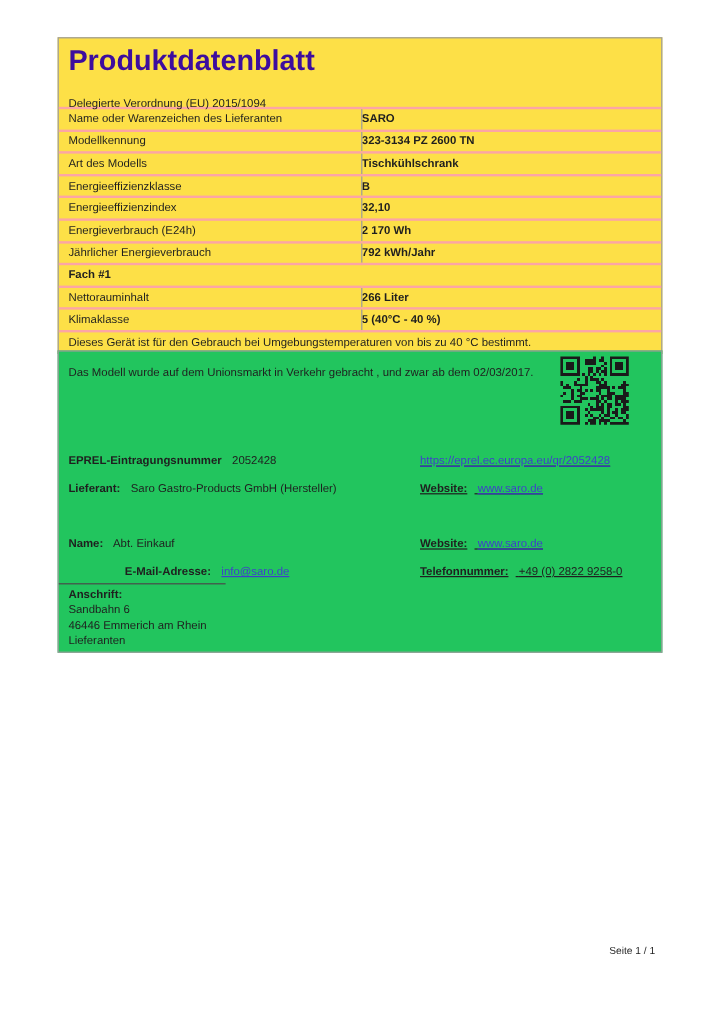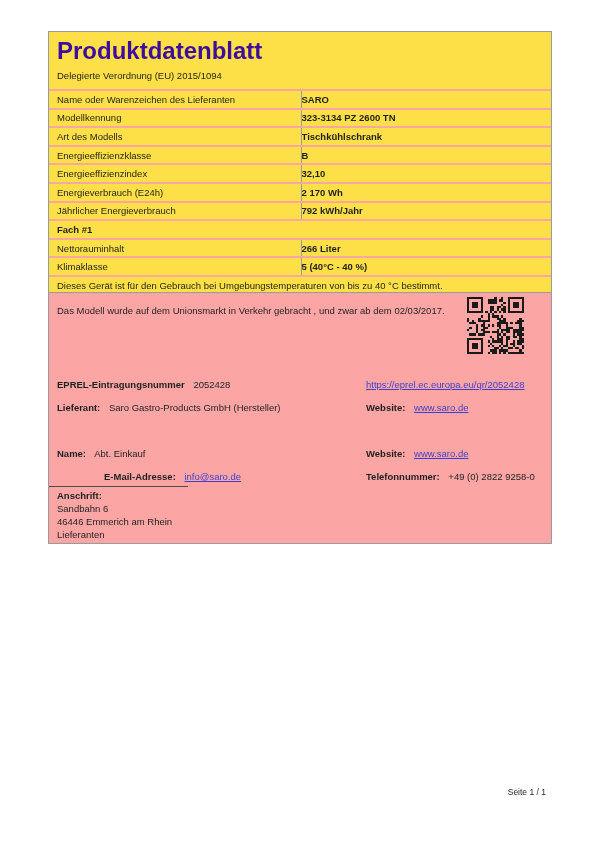--- a/index.html
+++ b/index.html
@@ -10,40 +10,40 @@
   
   .box1 {
     position:absolute; left:48px; top:31px; width:502px;
     border:1px solid #9b9b9b; background:#fde047;
   }
   .box1-header { height:57px; box-sizing:border-box; padding:4px 8px 0 8px; }
   .doc-title {
     margin:1px 0 0 0; font-size:24px; font-weight:bold; line-height:1.15;
     color:#3d0d9e; letter-spacing:0;
   }
-  .doc-subtitle { margin-top:5px; font-size:9.5px; color:#1f1f1f; }
+  .doc-subtitle { margin-top:16px; font-size:9.5px; color:#1f1f1f; }
   table.spec { width:100%; border-collapse:collapse; table-layout:fixed; }
   table.spec td {
     border-top:2px solid #fca5a5; font-size:9.5px; height:16.6px;
     padding:0 0 0 8px; vertical-align:middle; overflow:hidden; white-space:nowrap;
   }
   table.spec col.c1 { width:252px; }
   table.spec td.val {
     border-left:1px solid #9b9b9b; font-weight:bold; text-align:left; padding:0;
   }
   table.spec tr.section-row td { font-weight:bold; }
   
   .box2 {
     position:absolute; left:48px; top:292px; width:502px; height:250px;
-    border:1px solid #9b9b9b; background:#fca5a5; font-size:9.5px;
+    border:1px solid #9b9b9b; background:#22c55e; font-size:9.5px;
   }
   .market-note { position:absolute; top:11px; left:8px; width:398px; line-height:13px; }
   .qr { position:absolute; top:4px; right:27px; width:57px; height:57px; }
   .c-row { position:absolute; left:8px; right:8px; height:13px; line-height:13px; white-space:nowrap; }
-  .c-col-r { position:absolute; left:309px; top:0; white-space:nowrap; }
+  .c-col-r { position:absolute; left:293px; top:0; white-space:nowrap;text-decoration:underline; }
   .lbl { font-weight:bold; }
   .gap { display:inline-block; width:6px; }
   .link { color:#3f3fcb; text-decoration:underline; cursor:pointer; }
   .divider { position:absolute; top:193px; left:0; width:139px; border-top:1px solid #4a4a4a; }
   .anschrift { position:absolute; top:196px; left:8px; line-height:13px; }
   
   .page-footer { position:absolute; top:787px; right:54px; font-size:8.5px; color:#1f1f1f; }
 </style>
 </head>
 <body>

